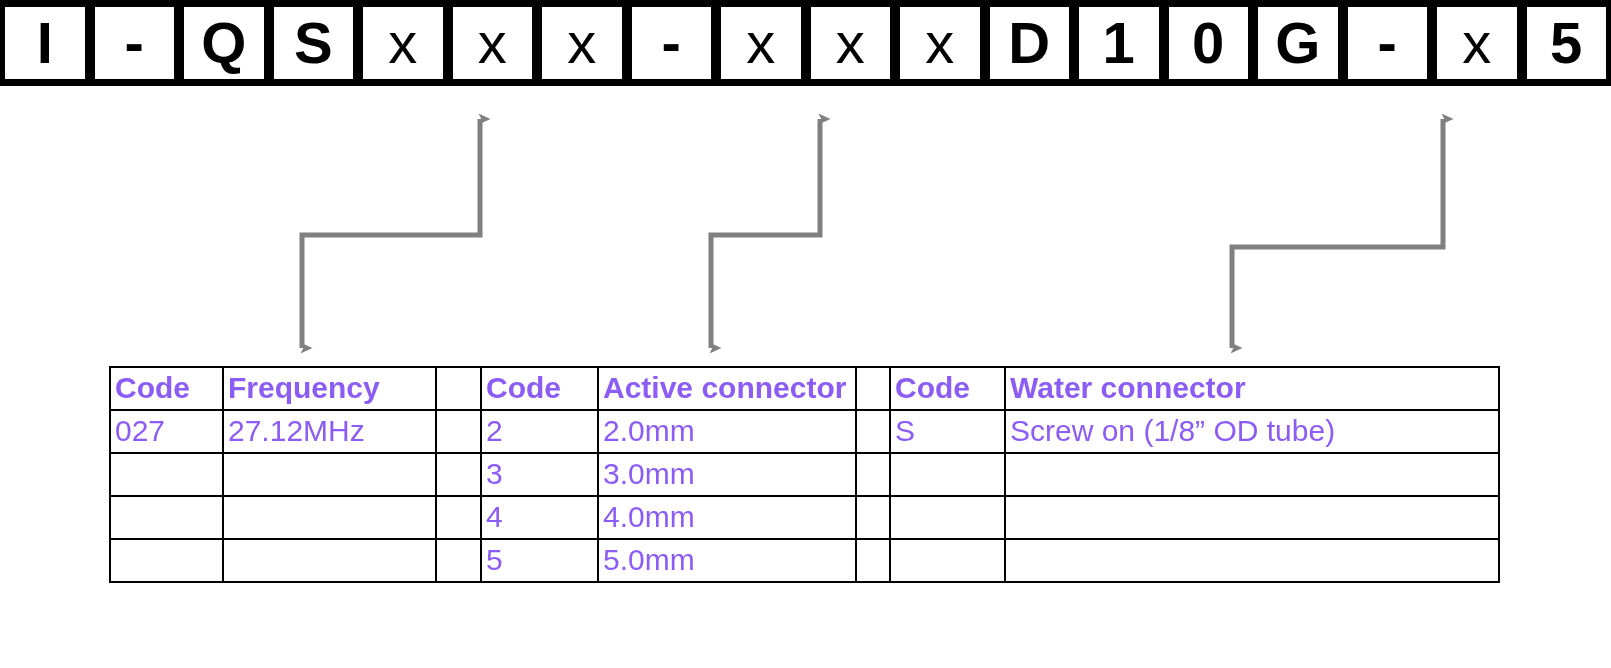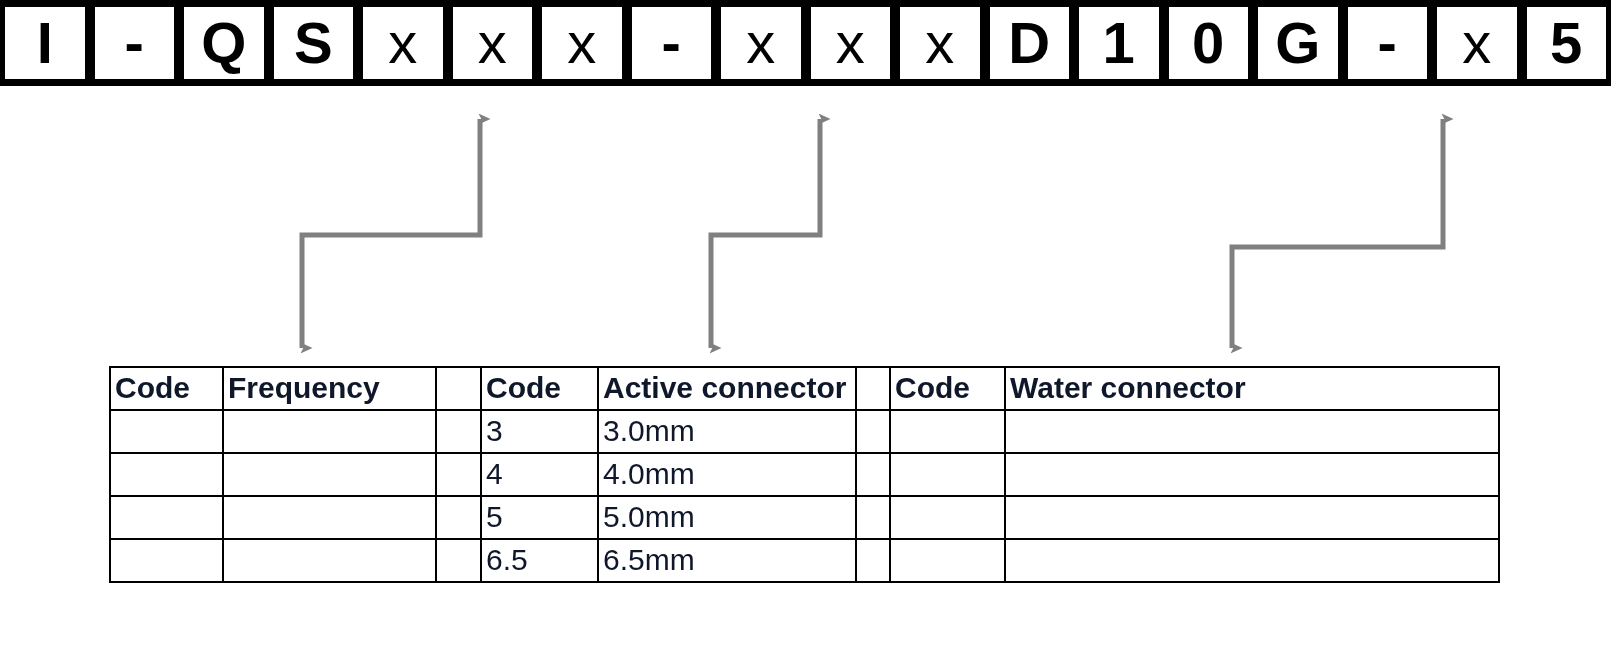--- a/index.html
+++ b/index.html
@@ -68,21 +68,21 @@
     width: 1389px;
     background: #ffffff;
   }
   table.spec-grid td,
   table.spec-grid th {
     border: 2px solid #000000;
     height: 39px;
     padding: 0 20px 2px 4px;
     font-size: 30px;
     line-height: 1;
-    color: #0f172a;
+    color: #8b5cf6;
     text-align: left;
     vertical-align: middle;
     white-space: nowrap;
     overflow: hidden;
     background: #ffffff;
   }
   table.spec-grid th {
     font-weight: bold;
   }
   table.spec-grid td {
@@ -161,20 +161,30 @@
         <th>Code</th>
         <th>Active connector</th>
         <th class="spacer"></th>
         <th>Code</th>
         <th>Water connector</th>
       </tr>
     </thead>
 
     <tbody>
       <tr>
+        <td>027</td>
+        <td>27.12MHz</td>
+        <td class="spacer"></td>
+        <td>2</td>
+        <td>2.0mm</td>
+        <td class="spacer"></td>
+        <td>S</td>
+        <td>Screw on (1/8” OD tube)</td>
+      </tr>
+      <tr>
         <td></td>
         <td></td>
         <td class="spacer"></td>
         <td>3</td>
         <td>3.0mm</td>
         <td class="spacer"></td>
         <td></td>
         <td></td>
       </tr>
       <tr>
@@ -186,29 +196,19 @@
         <td class="spacer"></td>
         <td></td>
         <td></td>
       </tr>
       <tr>
         <td></td>
         <td></td>
         <td class="spacer"></td>
         <td>5</td>
         <td>5.0mm</td>
-        <td class="spacer"></td>
-        <td></td>
-        <td></td>
-      </tr>
-      <tr>
-        <td></td>
-        <td></td>
-        <td class="spacer"></td>
-        <td>6.5</td>
-        <td>6.5mm</td>
         <td class="spacer"></td>
         <td></td>
         <td></td>
       </tr>
     </tbody>
   </table>
 </div>
 
 </body></html>

